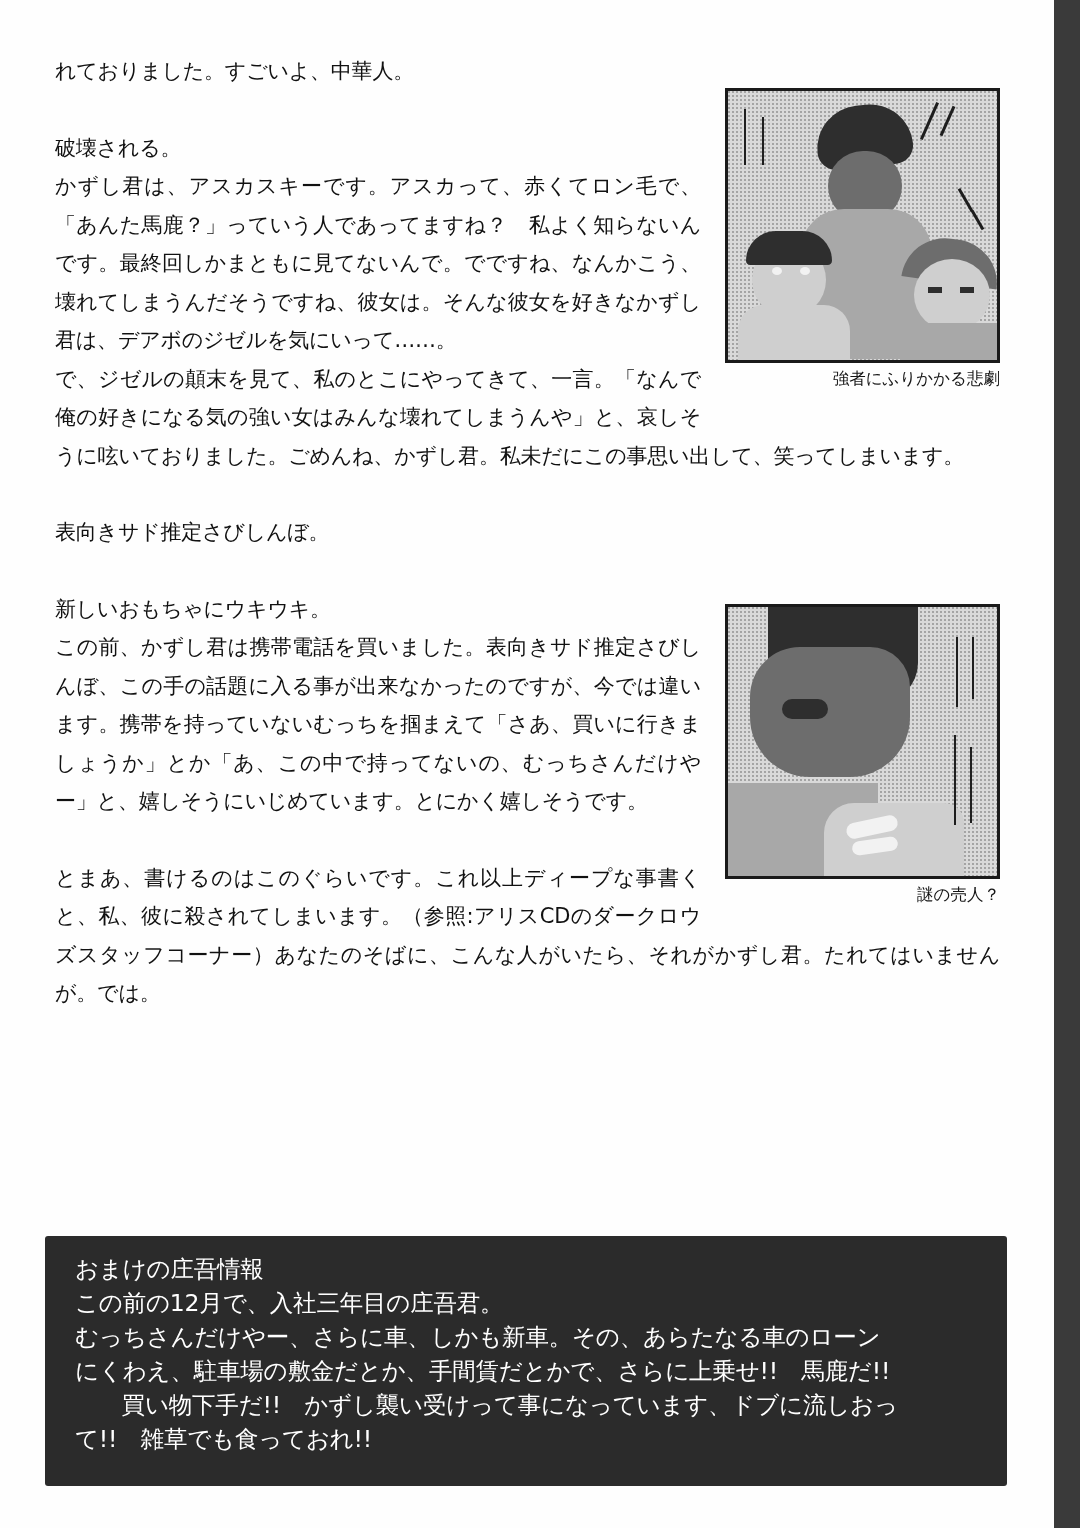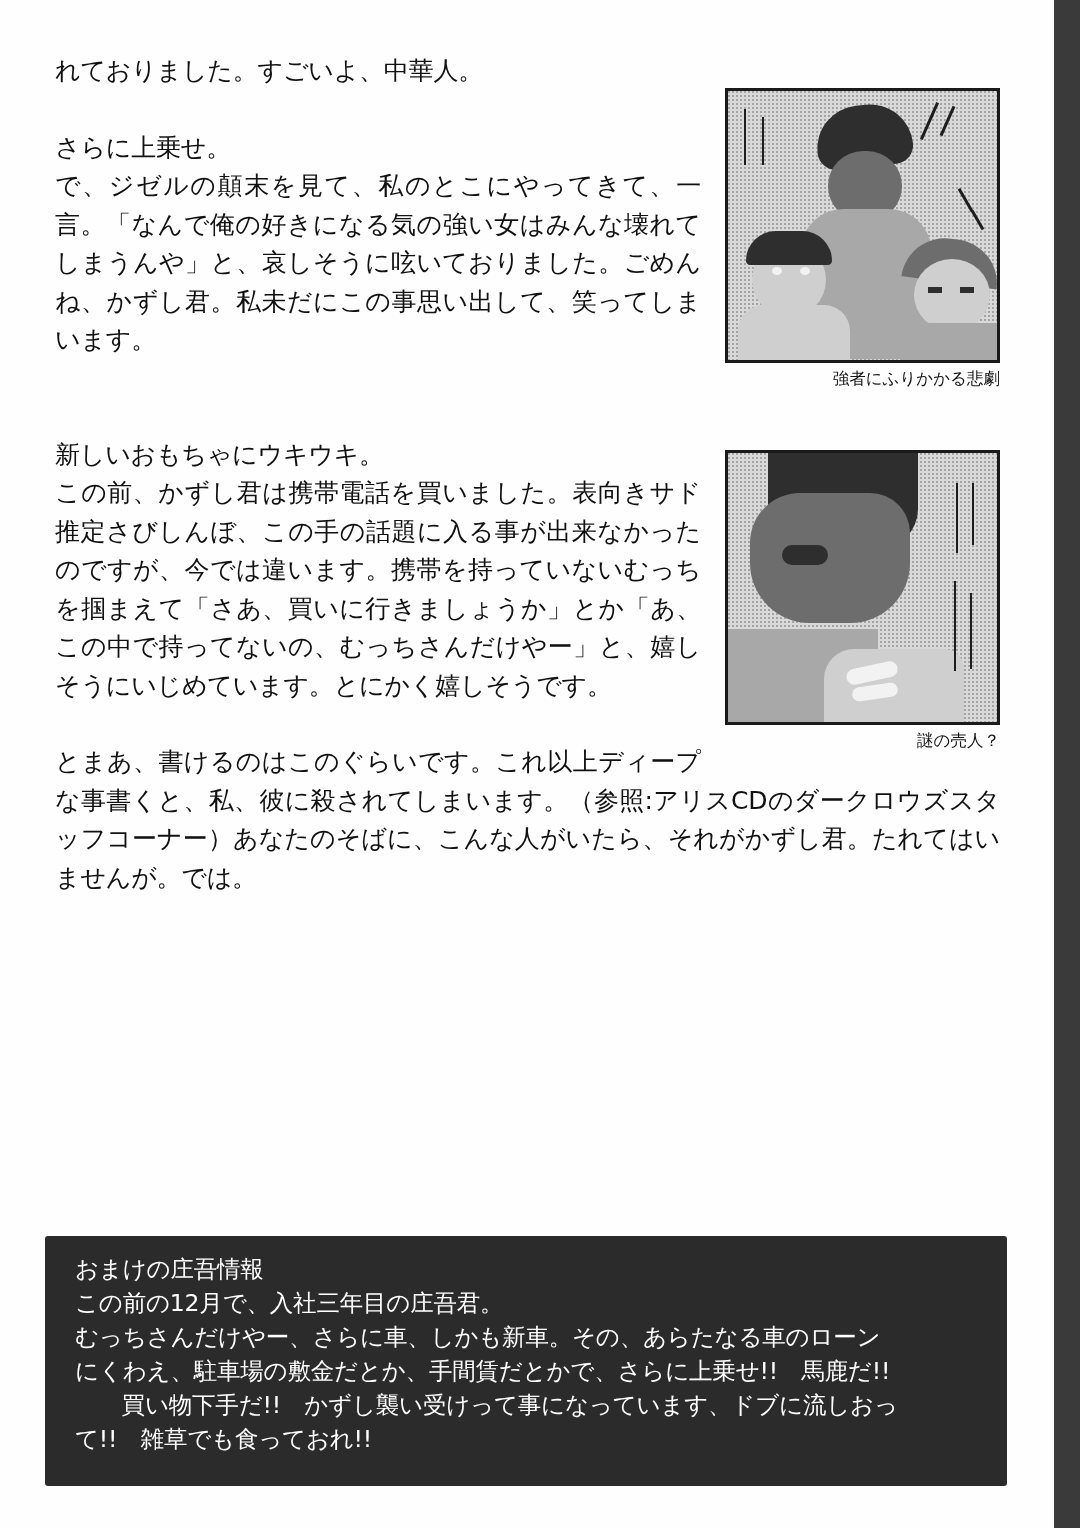--- a/index.html
+++ b/index.html
@@ -32,21 +32,21 @@
     background: #fefefe;
   }
   .text-col {
     position: absolute;
     left: 55px;
     top: 52px;
     width: 945px;
   }
   p.para {
     margin: 0;
-    font-size: 25px;
+    font-size: 21px;
     line-height: 38.5px;
     color: #111111;
     letter-spacing: -0.2px;
     text-align: justify;
     text-justify: inter-character;
   }
   .gap-lg { height: 38px; }
 
   
   .float-img-1 {
@@ -151,24 +151,26 @@
         <div class="stroke" style="left:236px; top:96px; width:3px; height:26px; transform:rotate(-30deg);"></div>
         <div class="stroke" style="left:248px; top:118px; width:3px; height:22px; transform:rotate(-30deg);"></div>
         <div class="stroke" style="left:16px; top:18px; width:2px; height:56px;"></div>
         <div class="stroke" style="left:34px; top:26px; width:2px; height:48px;"></div>
       </div>
       <div class="caption">強者にふりかかる悲劇</div>
     </div>
 
     <p class="para">れておりました。すごいよ、中華人。</p>
     <div class="gap-lg"></div>
-    <p class="para">さらに上乗せ。</p>
+    <p class="para">破壊される。</p>
+    <p class="para">かずし君は、アスカスキーです。アスカって、赤くてロン毛で、「あんた馬鹿？」っていう人であってますね？　私よく知らないんです。最終回しかまともに見てないんで。でですね、なんかこう、壊れてしまうんだそうですね、彼女は。そんな彼女を好きなかずし君は、デアボのジゼルを気にいって……。</p>
     <p class="para">で、ジゼルの顛末を見て、私のとこにやってきて、一言。「なんで俺の好きになる気の強い女はみんな壊れてしまうんや」と、哀しそうに呟いておりました。ごめんね、かずし君。私未だにこの事思い出して、笑ってしまいます。</p>
 
     <div class="gap-lg"></div>
+    <p class="para">表向きサド推定さびしんぼ。</p>
 
     <div class="gap-lg"></div>
 
     <div class="float-img-2">
       <div class="illus illus-2">
         <div class="tone"></div>
         <div class="shape" style="left:40px; top:0px; width:150px; height:96px; border-radius:0 0 40px 30px;"></div>
         <div class="shape mid" style="left:22px; top:40px; width:160px; height:130px; border-radius:50px 40px 60px 60px;"></div>
         <div class="shape" style="left:54px; top:92px; width:46px; height:20px; border-radius:10px;"></div>
         <div class="shape light" style="left:0px; top:176px; width:150px; height:96px;"></div>

